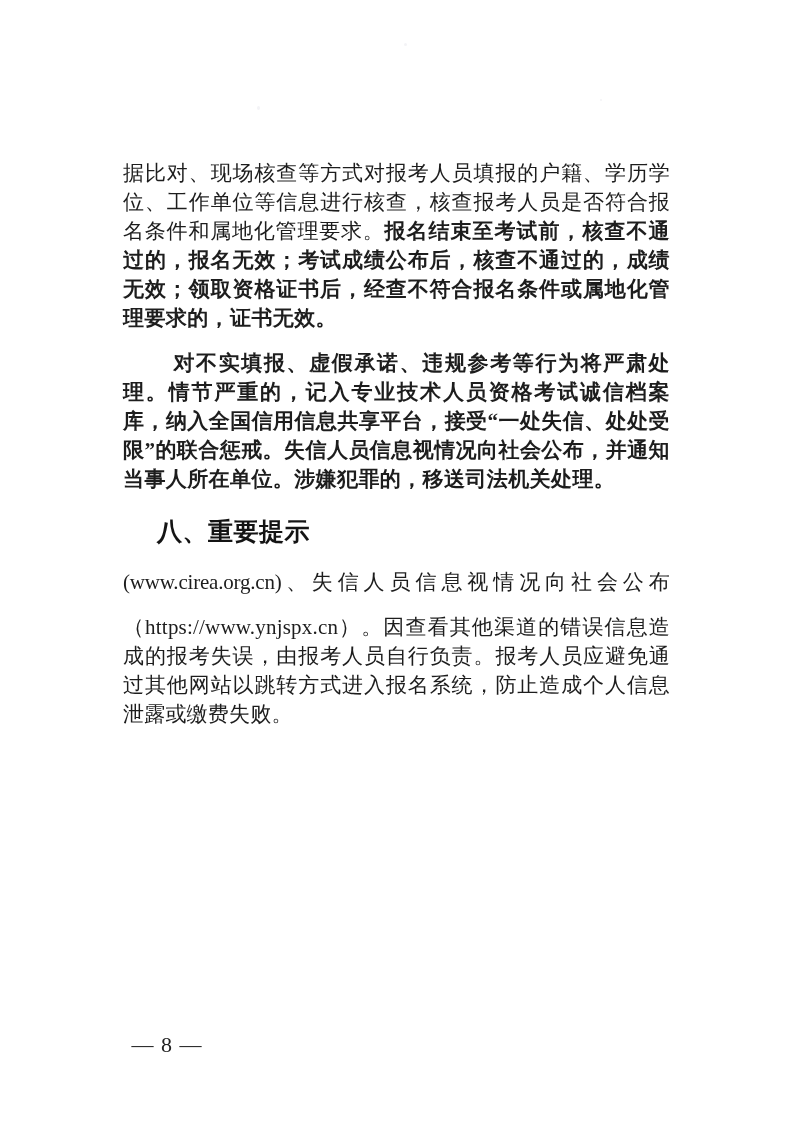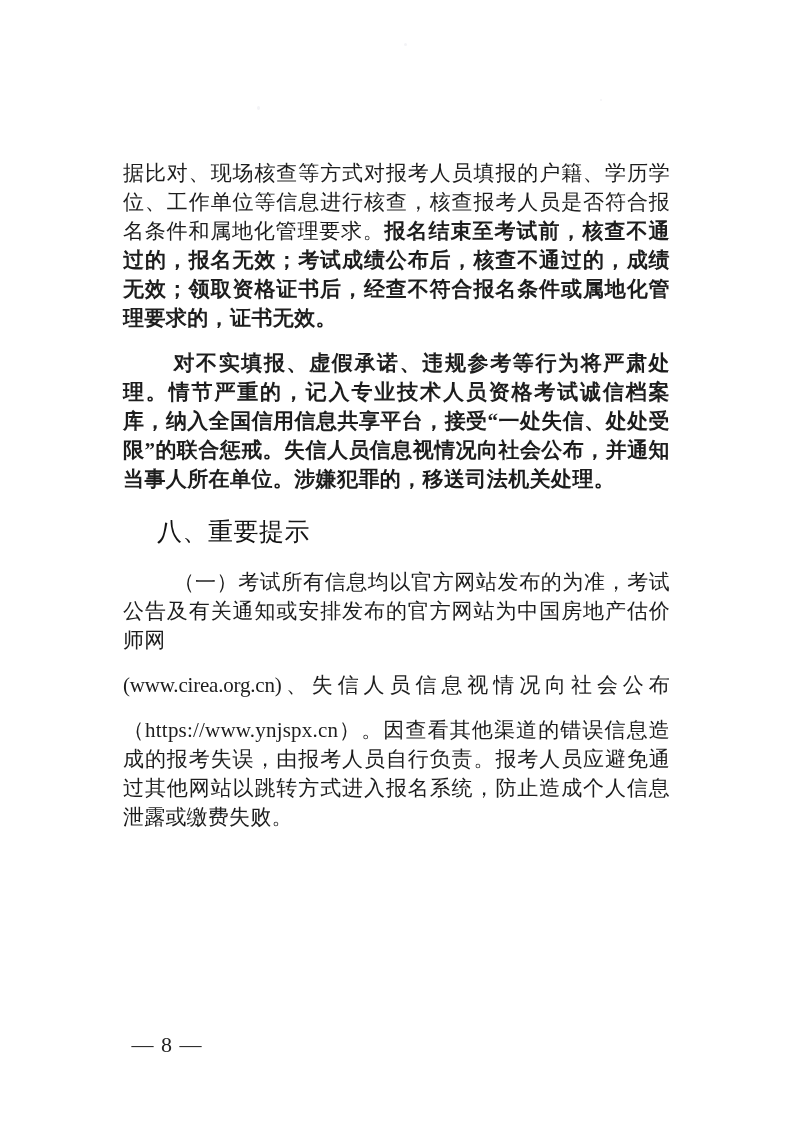--- a/index.html
+++ b/index.html
@@ -65,21 +65,21 @@
     font-family: Liberation Serif, serif;
     letter-spacing: -0.2px;
   }
 
   
   .section-heading {
     margin: 0;
     font-family: "Liberation Sans", "DejaVu Sans", sans-serif;
     font-size: 25px;
     line-height: 42.4px;
-    font-weight: normal;
+    font-weight: bold;
     text-indent: 50px;
     letter-spacing: 0.5px;
     color: #141414;
   }
 
   
   .page-footer {
     position: absolute;
     top: 1030px;
     left: 107px;
@@ -109,21 +109,20 @@
   <div class="speck" style="left:600px; top:99px; width:2px; height:2px;"></div>
 
   <div class="text-column">
 
     <p class="para"><span>据比对、现场核查等方式对报考人员填报的户籍、学历学位、工作单位等信息进行核查，核查报考人员是否符合报名条件和属地化管理要求。</span><span class="b">报名结束至考试前，核查不通过的，报名无效；考试成绩公布后，核查不通过的，成绩无效；领取资格证书后，经查不符合报名条件或属地化管理要求的，证书无效。</span></p>
 
     <p class="para indent b"><span>对不实填报、虚假承诺、违规参考等行为将严肃处理。情节严重的，记入专业技术人员资格考试诚信档案库，纳入全国信用信息共享平台，接受“一处失信、处处受限”的联合惩戒。失信人员信息视情况向社会公布，并通知当事人所在单位。涉嫌犯罪的，移送司法机关处理。</span></p>
 
     <h2 class="section-heading">八、重要提示</h2>
 
-    <p class="para indent"><span>（一）考试所有信息均以官方网站发布的为准，考试公告及有关通知或安排发布的官方网站为中国房地产估价师网</span></p>
 
     <p class="para stretch"><span class="lat">(www.cirea.org.cn)、</span><span>失信人员信息视情况向社会公布</span></p>
 
 
     <p class="para"><span>（https://www.ynjspx.cn）。因查看其他渠道的错误信息造成的报考失误，由报考人员自行负责。报考人员应避免通过其他网站以跳转方式进入报名系统，防止造成个人信息泄露或缴费失败。</span></p>
 
   </div>
 
   <div class="page-footer">— 8 —</div>
 

